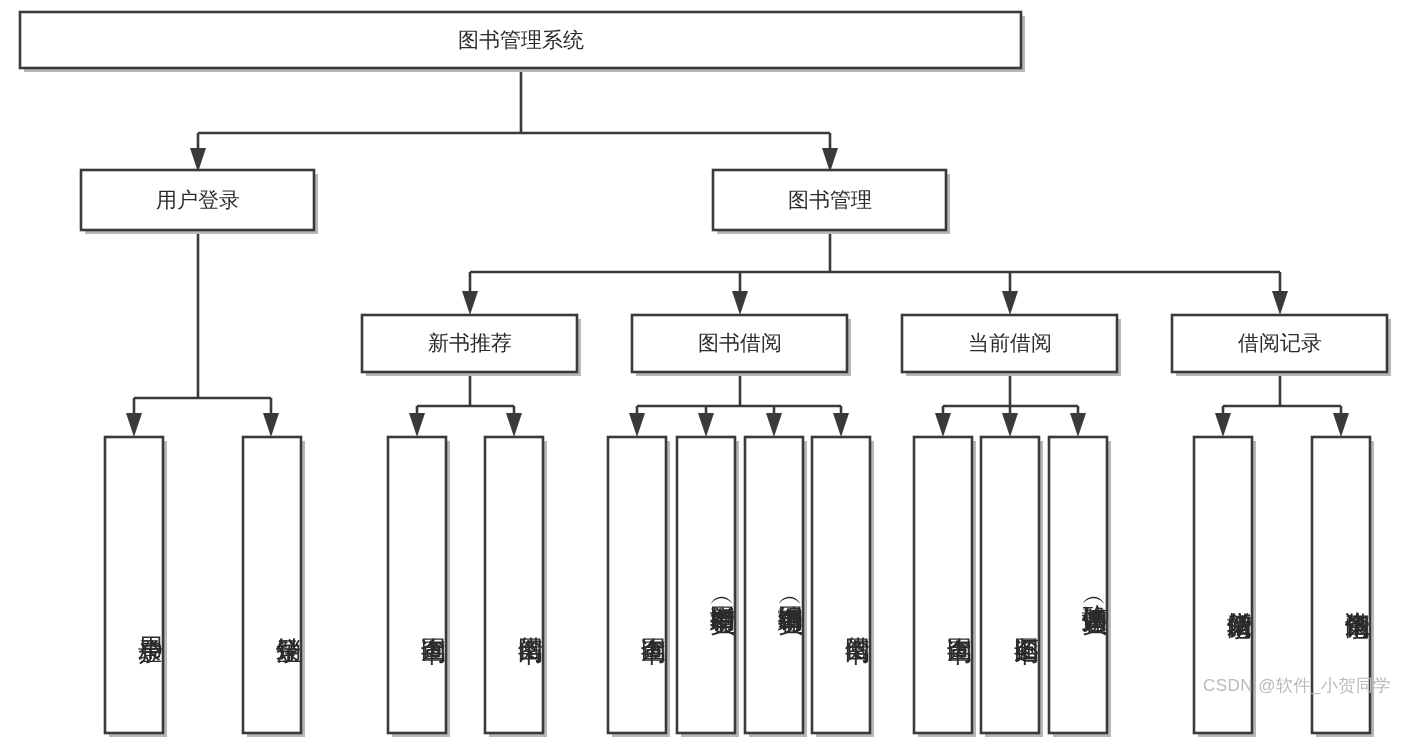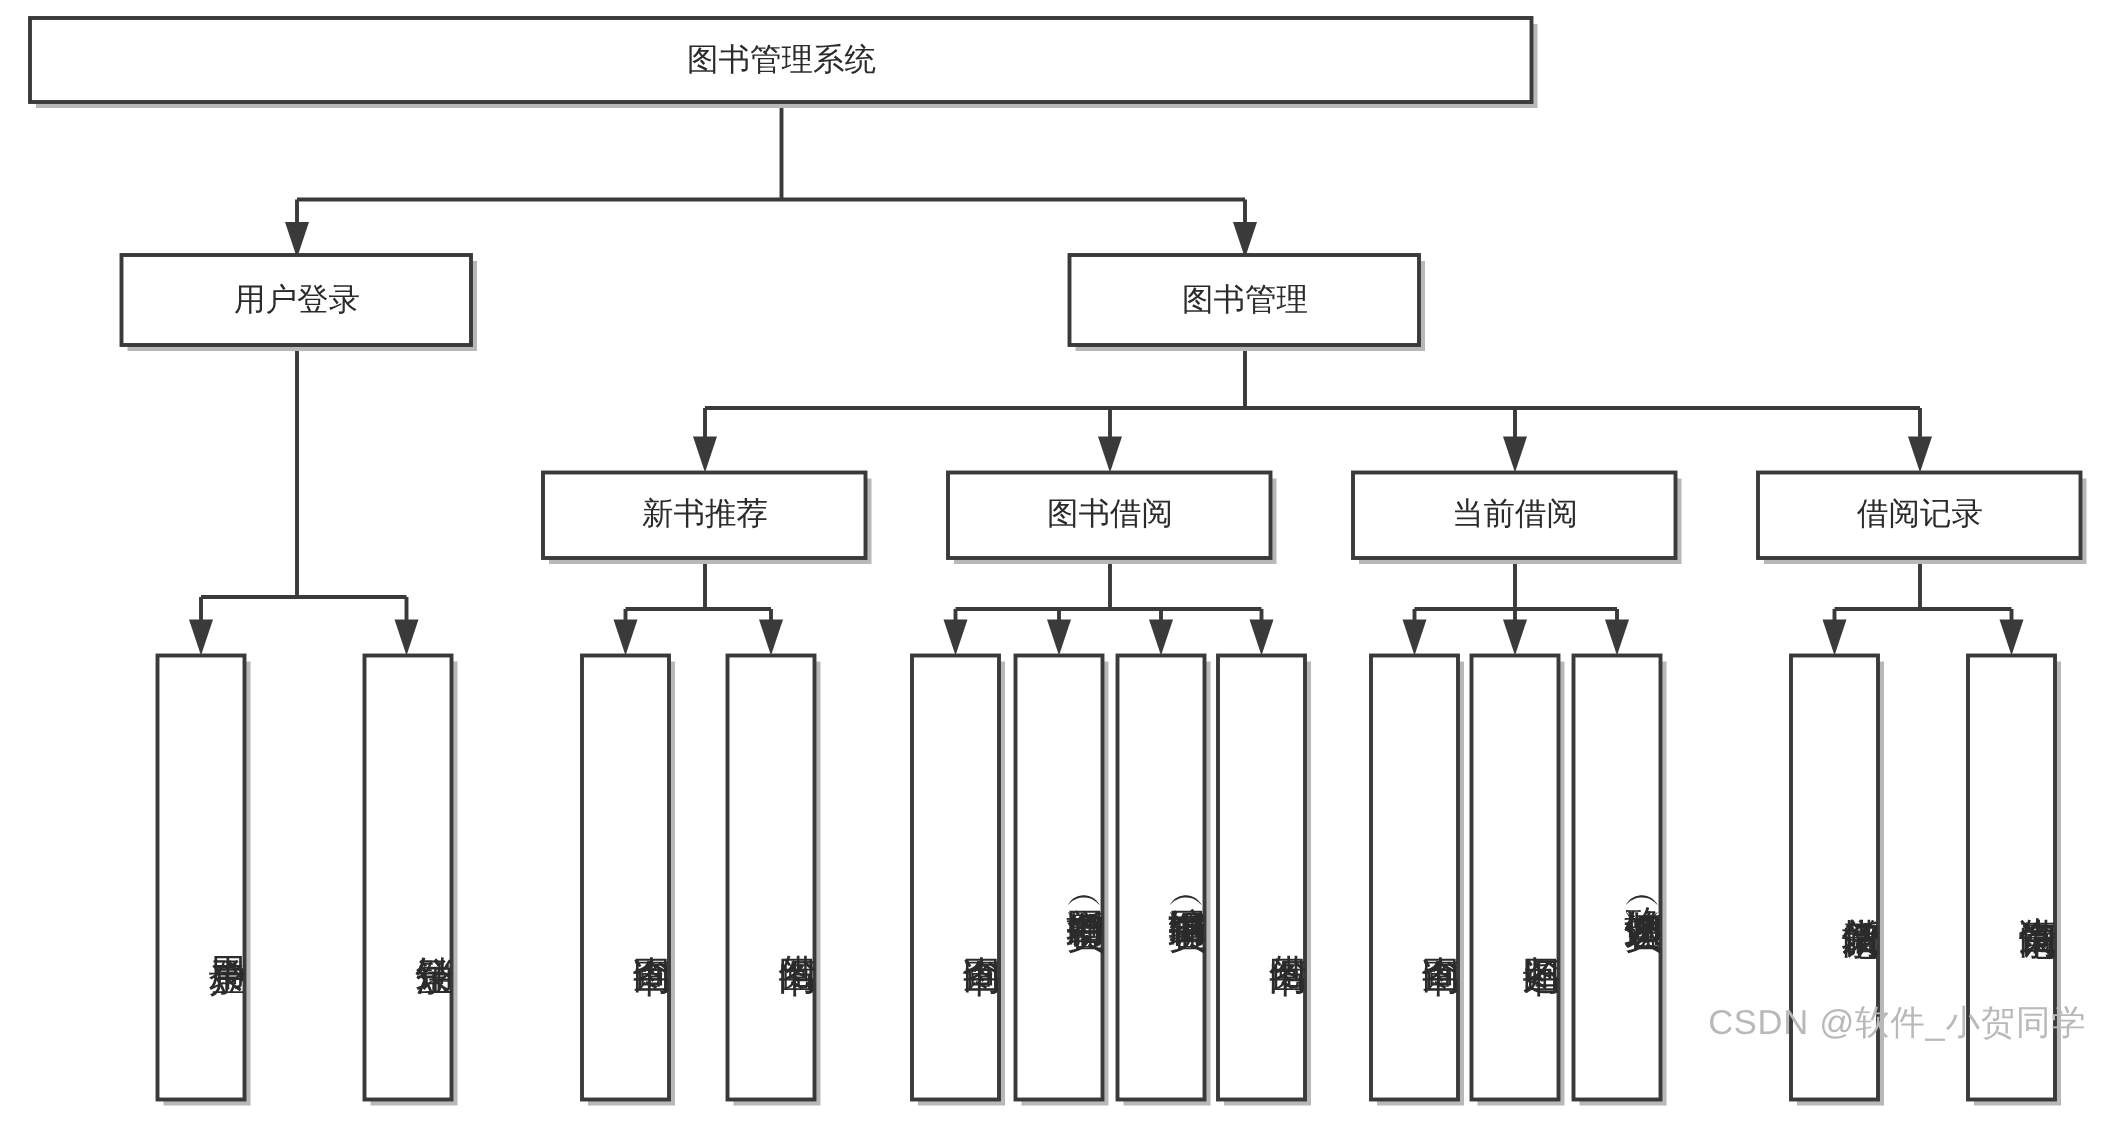--- a/index.html
+++ b/index.html
@@ -67,21 +67,21 @@
     align-items: flex-start;
     justify-content: center;
     pointer-events: none;
     user-select: none;
   }
   .watermark {
     position: absolute;
     right: 14px;
     bottom: 6px;
     font-family: "Liberation Sans", "DejaVu Sans", sans-serif;
-    font-size: 23px;
+    font-size: 17px;
     color: #b9b9b9;
     letter-spacing: 0.5px;
     white-space: nowrap;
   }
 </style>
 </head>
 <body>
 
 <div id="diagram-root">
 

